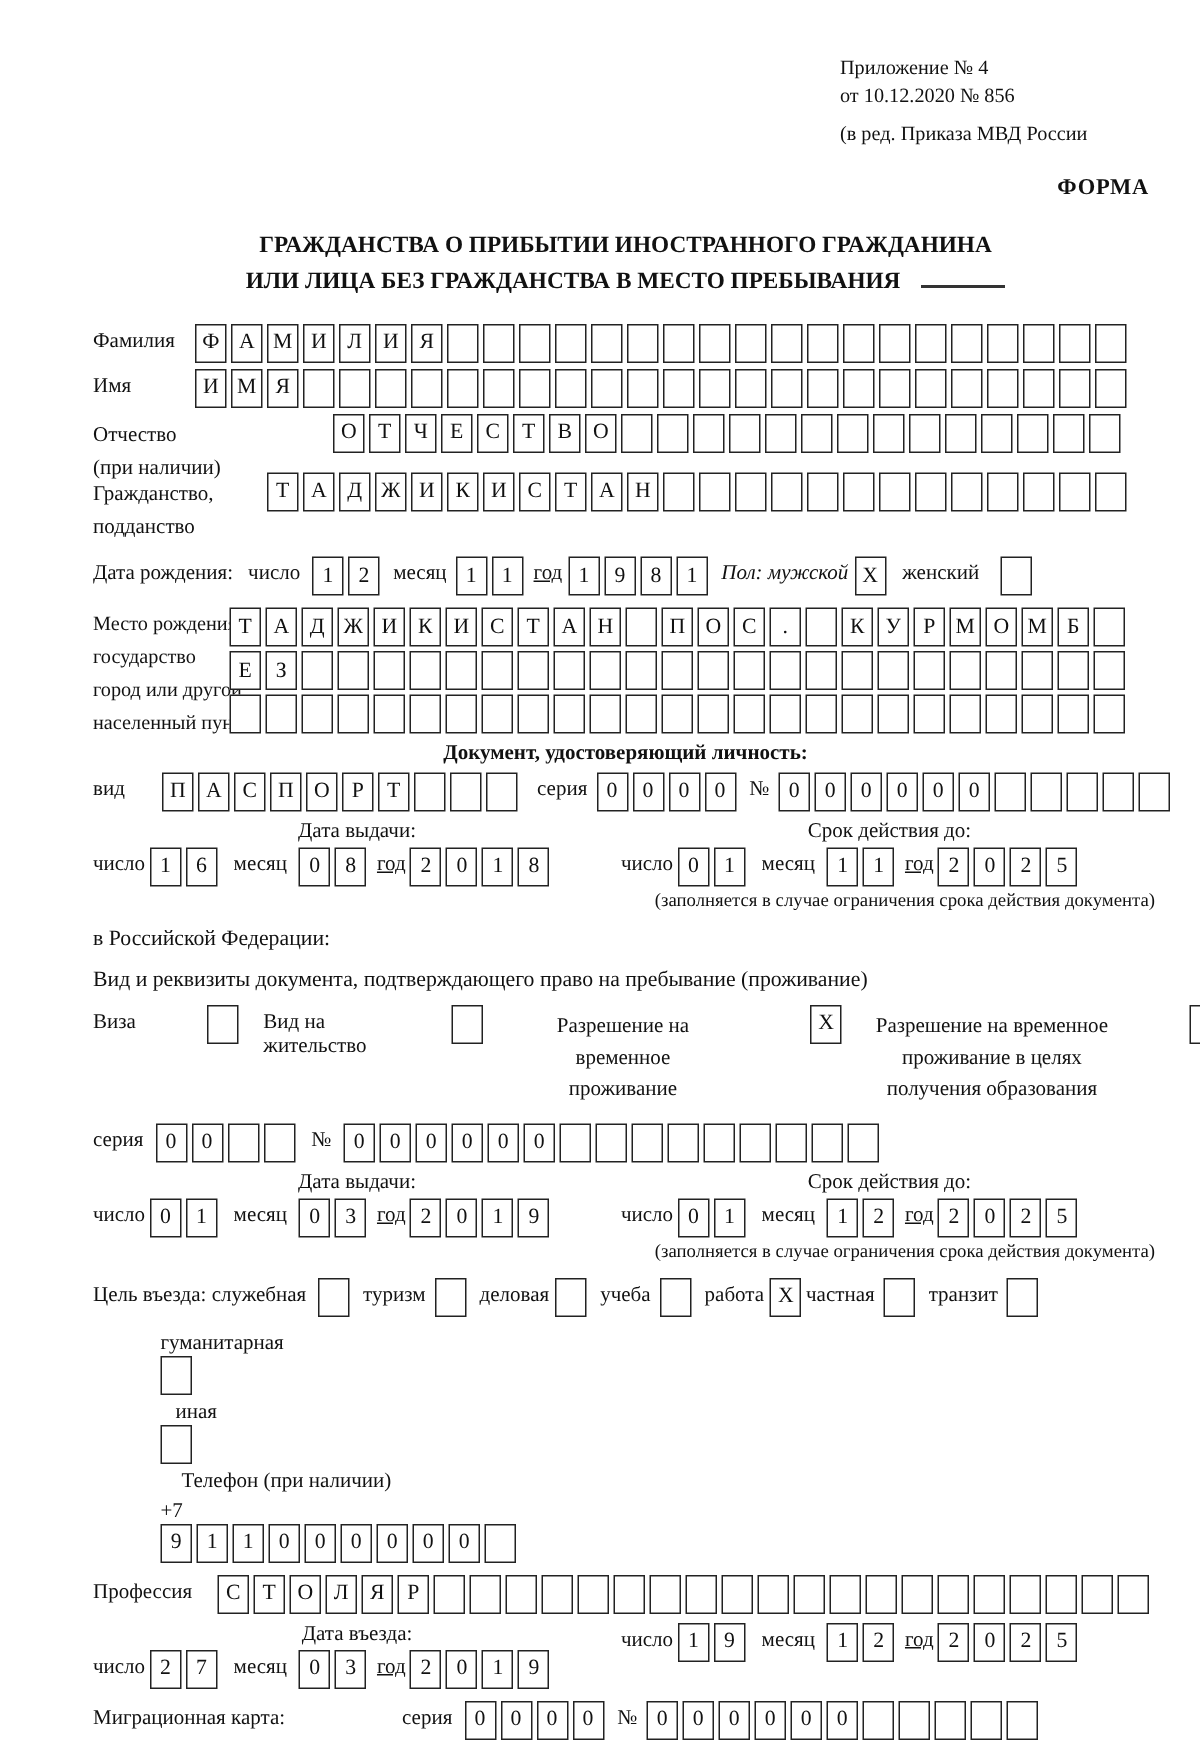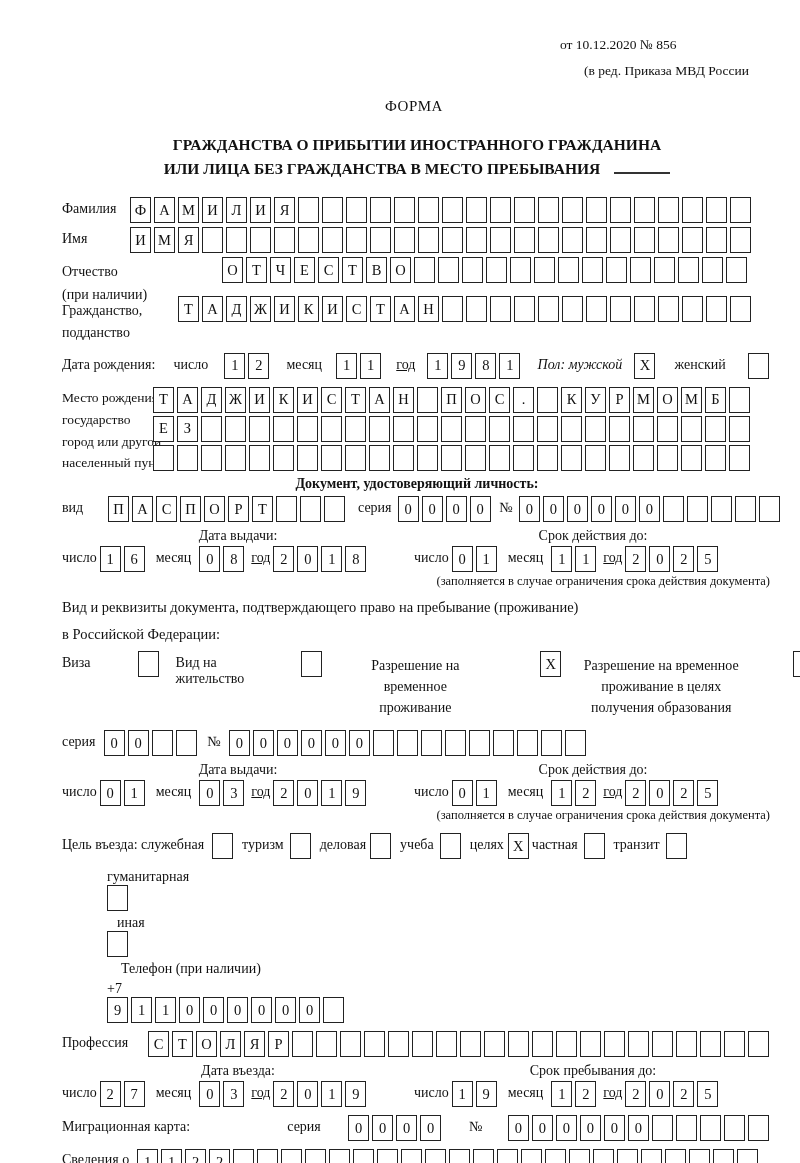--- a/index.html
+++ b/index.html
@@ -1,33 +1,33 @@
 <!DOCTYPE html>
 <html><head>
 <meta charset="utf-8">
 <style>
   html,body{margin:0;padding:0;background:#fff;}
   body{width:800px;height:1163px;color:#111;font-family:"Liberation Serif","DejaVu Serif",serif;font-size:14px;overflow:hidden;}
   .page{padding:36px 28px 0 62px;position:relative;}
   .hdr{margin-left:auto;width:212px;font-size:13.5px;line-height:1.38;}
-  .hdr2{margin-top:7px;margin-left:24px;}
-  .forma{margin-top:18px;text-align:center;font-weight:normal;font-size:15px;padding-right:6px;letter-spacing:.5px;}
+  .hdr2{margin-top:7px;}
+  .forma{margin-top:18px;text-align:right;font-weight:bold;font-size:15px;padding-right:6px;letter-spacing:.5px;}
   .title{margin-top:18px;text-align:center;font-weight:bold;font-size:15.5px;line-height:1.55;}
   .blank-line{display:inline-block;width:56px;border-bottom:2.5px solid #333;margin-left:14px;vertical-align:baseline;}
   .sec1{margin-top:24px;text-align:center;font-weight:bold;font-size:14.6px;margin-left:-20px;}
   .frow{display:flex;align-items:flex-start;margin-top:4px;}
   .boxes{display:flex;flex-wrap:nowrap;}
   .cell{box-sizing:border-box;flex:none;width:21px;height:26px;border:1.6px solid #222;margin-right:3px;
         display:flex;align-items:center;justify-content:center;font-size:14.5px;background:#fff;}
   .lbl{flex:none;padding-top:4px;}
   .w68{width:68px;} .w160{width:160px;} .w116{width:116px;} .w91{width:91px;font-size:13.5px;white-space:nowrap;}
   .ml6{margin-left:6px;} .ml8{margin-left:8px;} .ml10{margin-left:10px;} .ml14{margin-left:14px;} .ml4{margin-left:4px;text-decoration:underline;}
   .mr6{margin-right:6px;} .mr8{margin-right:8px;}
   .multi{line-height:1.6;}
-  .mt8{margin-top:8px;justify-content:space-between;} .mt10{margin-top:10px;} .mt16{margin-top:16px;}
+  .mt8{margin-top:8px;} .mt10{margin-top:10px;} .mt16{margin-top:16px;}
   .bp{display:flex;margin-top:8px;}
   .bp-rows .boxes{margin-bottom:3px;}
   .center-bold{text-align:center;font-weight:bold;font-size:14px;margin-top:2px;}
   .daterow{display:flex;margin-top:6px;}
   .dg{width:352px;} .dg2{flex:1;}
   .dg-head{text-align:center;font-size:14px;margin-bottom:2px;}
   .dg-line{display:flex;align-items:flex-start;}
   .note{font-size:12.5px;text-align:right;margin-top:2px;padding-right:2px;}
   .introline{margin-top:10px;font-size:14.5px;}
   .optrow{display:flex;margin-top:8px;align-items:flex-start;}
@@ -41,20 +41,21 @@
   .rep{display:flex;margin-top:8px;}
   .rep-lbls{width:75px;line-height:1.62;flex:none;}
   .rep-rows .boxes{margin-bottom:6px;}
 </style>
 </head>
 <body>
 
 <div class="page">
 
   <div class="hdr">
+    <div>Приложение № 4</div>
     <div>от 10.12.2020 № 856</div>
     <div class="hdr2">
       <div>(в ред. Приказа МВД России</div>
     </div>
   </div>
 
   <div class="forma">ФОРМА</div>
 
   <div class="title">
     <div>ГРАЖДАНСТВА О ПРИБЫТИИ ИНОСТРАННОГО ГРАЖДАНИНА</div>
@@ -393,22 +394,22 @@
             <span class="cell">2</span>
             <span class="cell">0</span>
             <span class="cell">2</span>
             <span class="cell">5</span>
           </span>
       </div>
       <div class="note">(заполняется в случае ограничения срока действия документа)</div>
     </div>
   </div>
 
+  <div class="introline">в Российской Федерации:</div>
   <div class="introline">Вид и реквизиты документа, подтверждающего право на пребывание (проживание)</div>
-  <div class="introline">в Российской Федерации:</div>
 
   <div class="optrow">
     <div class="opt">
       <span class="optlbl">Виза</span>
       <span class="boxes ml4">
           <span class="cell"></span>
         </span>
     </div>
     <div class="opt ml14">
       <span class="optlbl">Вид на жительство</span>
@@ -523,21 +524,21 @@
         <span class="cell"></span>
       </span>
     <span class="lbl ml6 mr4" style="margin-right:4px;">деловая</span>
     <span class="boxes">
         <span class="cell"></span>
       </span>
     <span class="lbl ml6 mr6">учеба</span>
     <span class="boxes">
         <span class="cell"></span>
       </span>
-    <span class="lbl ml6 mr4" style="margin-right:4px;">целях</span>
+    <span class="lbl ml6 mr4" style="margin-right:4px;">работа</span>
     <span class="boxes">
         <span class="cell">X</span>
       </span>
     <span class="lbl mr6">частная</span>
     <span class="boxes">
         <span class="cell"></span>
       </span>
     <span class="lbl ml6 mr6">транзит</span>
     <span class="boxes">
         <span class="cell"></span>
@@ -618,21 +619,20 @@
         <span class="lbl ml4" style="margin-right:3px;">год</span>
         <span class="boxes">
             <span class="cell">2</span>
             <span class="cell">0</span>
             <span class="cell">1</span>
             <span class="cell">9</span>
           </span>
       </div>
     </div>
     <div class="dg2">
-      <div class="dg-head">Срок пребывания до:</div>
       <div class="dg-line">
         <span class="lbl" style="margin-right:3px;">число</span>
         <span class="boxes">
             <span class="cell">1</span>
             <span class="cell">9</span>
           </span>
         <span class="lbl ml8 mr8">месяц</span>
         <span class="boxes">
             <span class="cell">1</span>
             <span class="cell">2</span>

